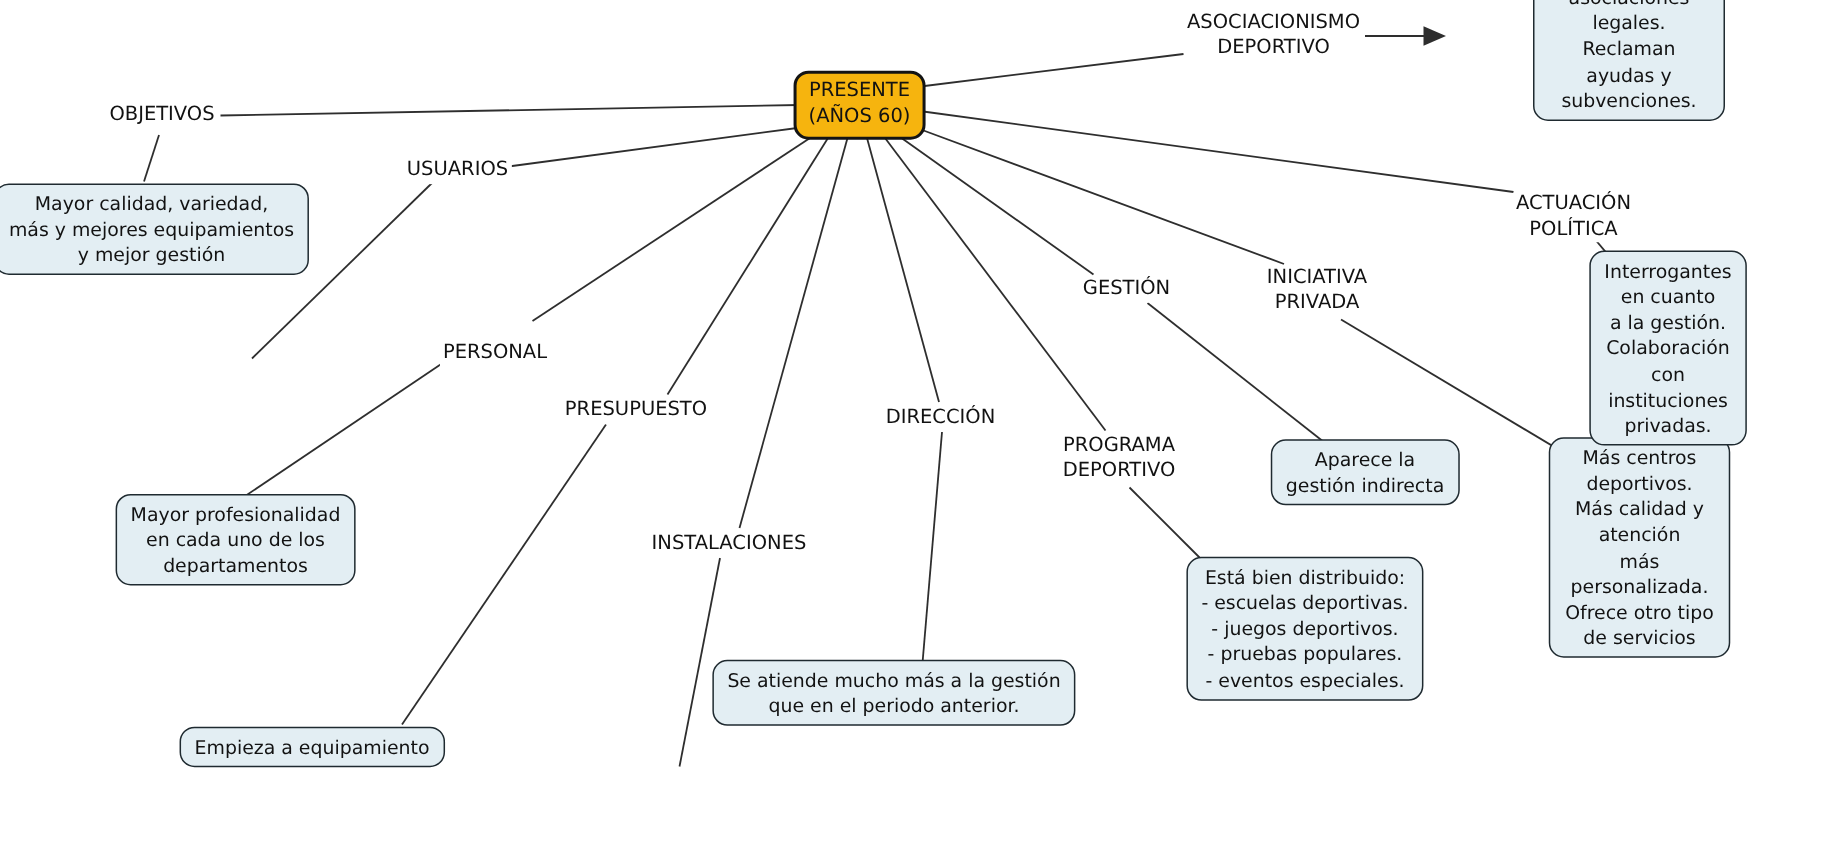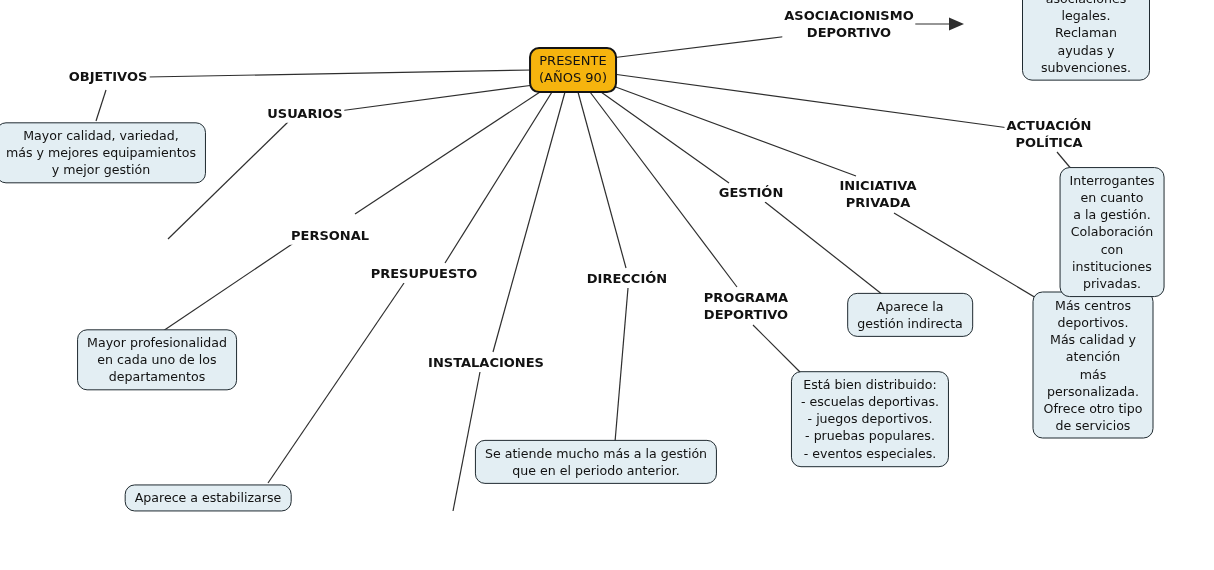--- a/index.html
+++ b/index.html
@@ -7,21 +7,21 @@
     position:relative;width:1214px;height:570px;background:#ffffff;overflow:hidden;
     font-family:"DejaVu Sans","Liberation Sans",sans-serif;color:#121212;
   }
   .wires{position:absolute;left:0;top:0;z-index:0;}
   .wires line{stroke:var(--line,#2e2e2e);stroke-width:1.2;}
   .wires polygon{fill:var(--line,#2e2e2e);}
   .node,.topic,.note{
     position:absolute;transform:translate(-50%,-50%);
     white-space:pre-line;text-align:center;line-height:1.3;z-index:2;
   }
-  .topic{font-size:13px;line-height:1.27;background:#ffffff;padding:0 2px;font-weight:bold;}
+  .topic{font-size:13px;line-height:1.27;background:#ffffff;padding:0 2px;}
   .note{
     font-size:12.6px;line-height:1.36;
     background:var(--note-fill,#e3eef3);
     border:1.4px solid var(--border,#1f2a30);
     border-radius:10px;padding:4px 9px;
   }
   .node{
     font-size:13px;
     background:var(--node-fill,#f6b40e);
     border:2px solid #141414;border-radius:10px;padding:4px 8px;
@@ -54,45 +54,45 @@
     <line x1="628" y1="288" x2="615" y2="442"></line>
     <line x1="753" y1="325" x2="802" y2="374"></line>
     <line x1="765" y1="202" x2="883" y2="295"></line>
     <line x1="894" y1="213" x2="1083" y2="326"></line>
     <line x1="1057" y1="152" x2="1094" y2="196"></line>
     <line x1="910" y1="24" x2="951" y2="24"></line>
     <polygon points="964,24 949,17.5 949,30.5"></polygon>
   </svg>
 
   <div class="node" style="left:573px;top:70px">PRESENTE
-(AÑOS 90)</div>
+(AÑOS 60)</div>
 
   <div class="topic" style="left:108px;top:77px">OBJETIVOS</div>
   <div class="topic" style="left:305px;top:114px">USUARIOS</div>
   <div class="topic" style="left:330px;top:236px">PERSONAL</div>
   <div class="topic" style="left:424px;top:274px">PRESUPUESTO</div>
   <div class="topic" style="left:486px;top:363px">INSTALACIONES</div>
   <div class="topic" style="left:627px;top:279px">DIRECCIÓN</div>
   <div class="topic" style="left:746px;top:306px">PROGRAMA
 DEPORTIVO</div>
   <div class="topic" style="left:751px;top:193px">GESTIÓN</div>
   <div class="topic" style="left:878px;top:194px">INICIATIVA
 PRIVADA</div>
-  <div class="topic" style="left:1049px;top:134px">ACTUACIÓN
+  <div class="topic" style="left:1049px;top:145px">ACTUACIÓN
 POLÍTICA</div>
   <div class="topic" style="left:849px;top:24px">ASOCIACIONISMO
 DEPORTIVO</div>
 
   <div class="note" style="left:101px;top:153px">Mayor calidad, variedad,
 más y mejores equipamientos
 y mejor gestión</div>
   <div class="note" style="left:157px;top:360px">Mayor profesionalidad
 en cada uno de los
 departamentos</div>
-  <div class="note" style="left:208px;top:498px">Aparece a estabilizarse</div>
+  <div class="note" style="left:208px;top:498px">Empieza a equipamiento</div>
   <div class="note" style="left:596px;top:462px">Se atiende mucho más a la gestión
 que en el periodo anterior.</div>
   <div class="note" style="left:870px;top:419px">Está bien distribuido:
 - escuelas deportivas.
 - juegos deportivos.
 - pruebas populares.
 - eventos especiales.</div>
   <div class="note" style="left:910px;top:315px">Aparece la
 gestión indirecta</div>
   <div class="note" style="left:1093px;top:365px">Más centros deportivos.

